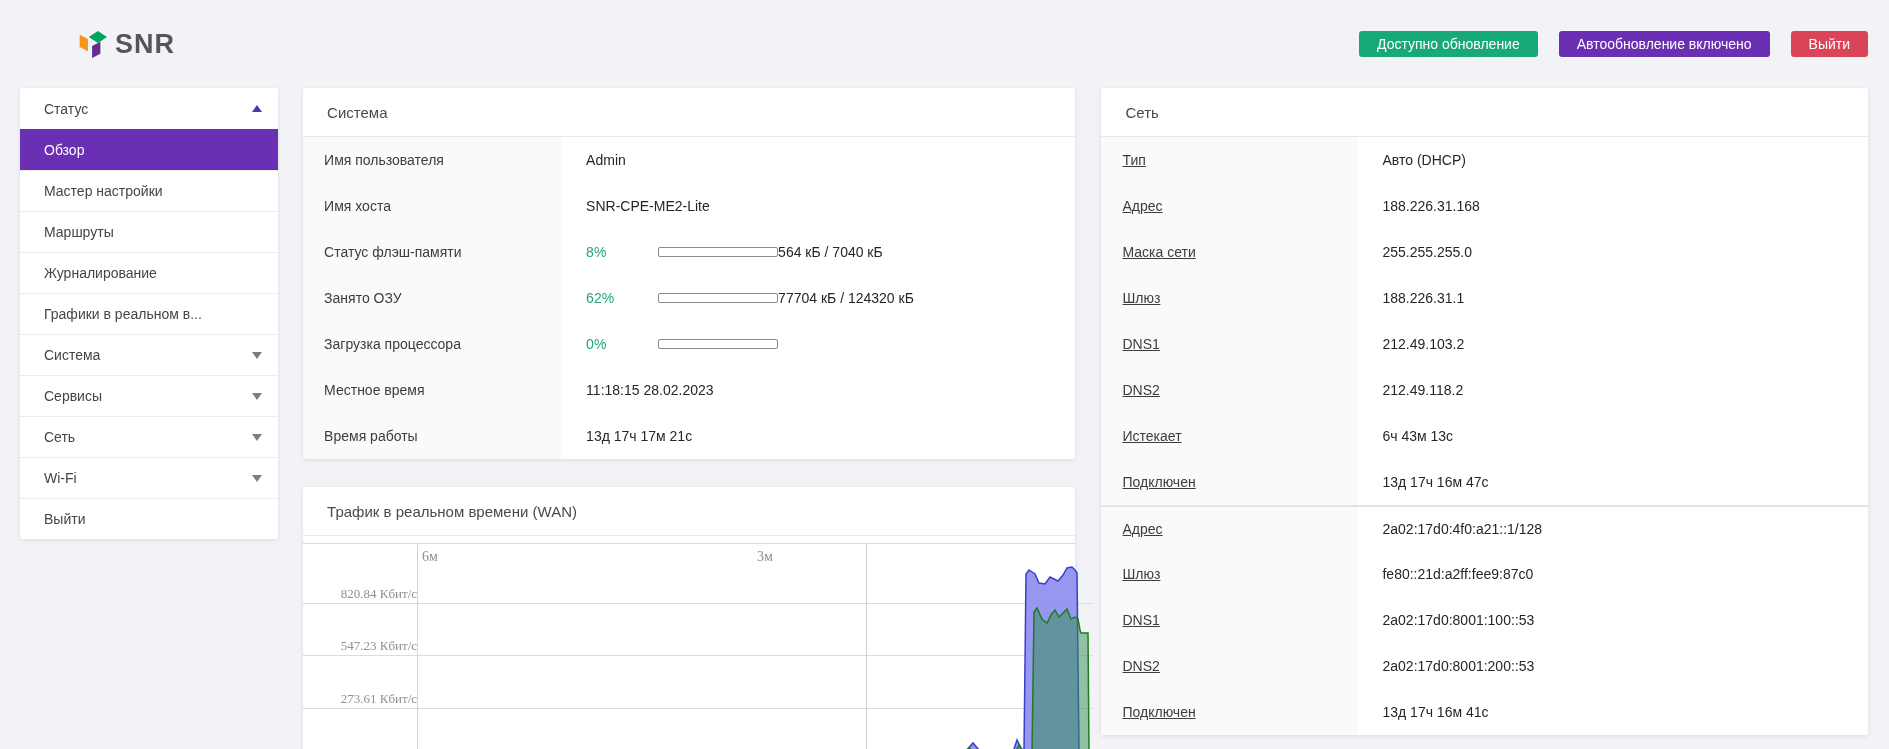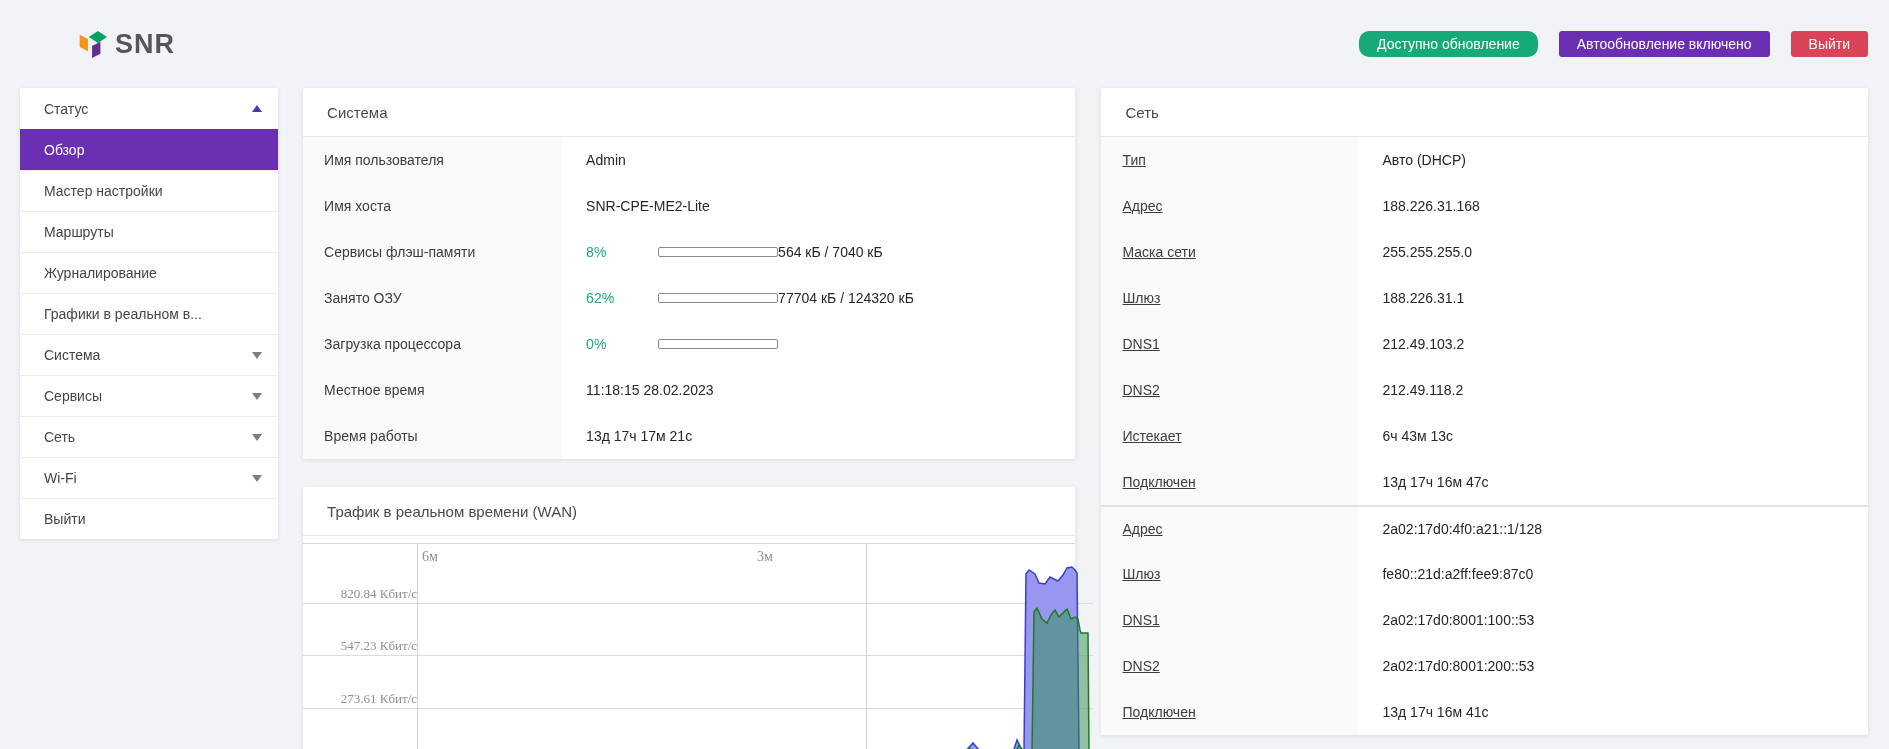--- a/index.html
+++ b/index.html
@@ -6,21 +6,21 @@
   html,body { width:1889px; height:749px; overflow:hidden; }
   body { background:#f2f3f6; font-family:"Liberation Sans", sans-serif; color:#333; }
 
   
   .topbar { height:88px; display:flex; align-items:center; padding:0 21px 0 78px; }
   .logo { display:flex; align-items:center; gap:8px; }
   .logo-text { font-size:27px; font-weight:bold; color:#55565a; letter-spacing:1px; }
   .topbar-buttons { margin-left:auto; display:flex; gap:21px; }
   .tb-btn { border:none; color:#fff; font-size:14px; height:26px; padding:0 18px;
             border-radius:3px; font-family:inherit; cursor:pointer; }
-  .btn-green  { background:#18a979;border-radius:10px; }
+  .btn-green  { background:#18a979; }
   .btn-purple { background:#6b2fb3; }
   .btn-red    { background:#d94458; }
 
   
   .layout { display:flex; align-items:flex-start; padding:0 21px 0 20px; gap:25px; }
   .col-main { width:790px; display:flex; flex-direction:column; gap:28px; }
   .col-right { width:784px; margin-left:1px; display:flex; flex-direction:column; gap:21px; }
 
   .card { background:#fff; border-radius:2px; box-shadow:0 1px 4px rgba(0,0,0,.10); }
   .card-header { height:49px; display:flex; align-items:center; padding:0 24px;
@@ -148,21 +148,21 @@
       <div id="system-rows">
           <div class="trow">
             <div class="tlabel">Имя пользователя</div>
             <div class="tvalue">Admin</div>
           </div>
           <div class="trow">
             <div class="tlabel">Имя хоста</div>
             <div class="tvalue">SNR-CPE-ME2-Lite</div>
           </div>
           <div class="trow">
-            <div class="tlabel">Сервисы флэш-памяти</div>
+            <div class="tlabel">Статус флэш-памяти</div>
             <div class="tvalue">
               <span class="pct">8%</span>
               <span class="pbar"><span class="pbar-fill" style="width: 8%;"></span></span>
               <span class="pdetail">564 кБ / 7040 кБ</span>
             </div>
           </div>
           <div class="trow">
             <div class="tlabel">Занято ОЗУ</div>
             <div class="tvalue">
               <span class="pct">62%</span>

